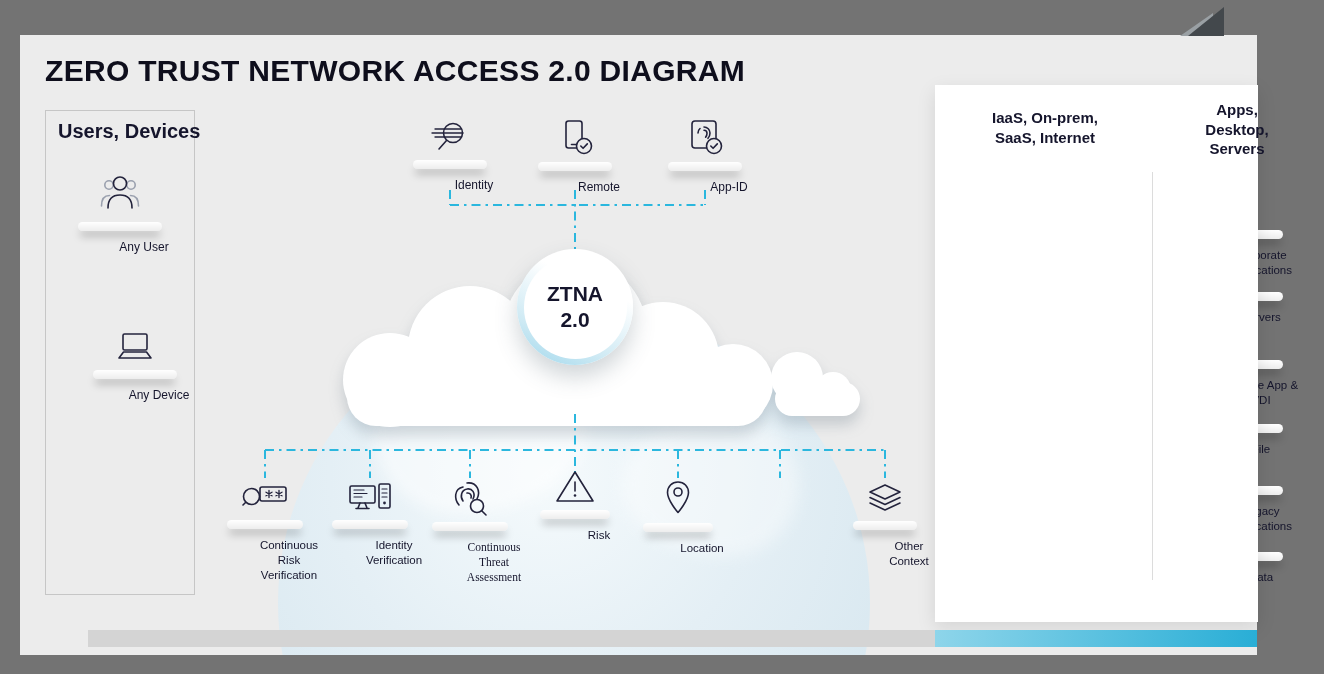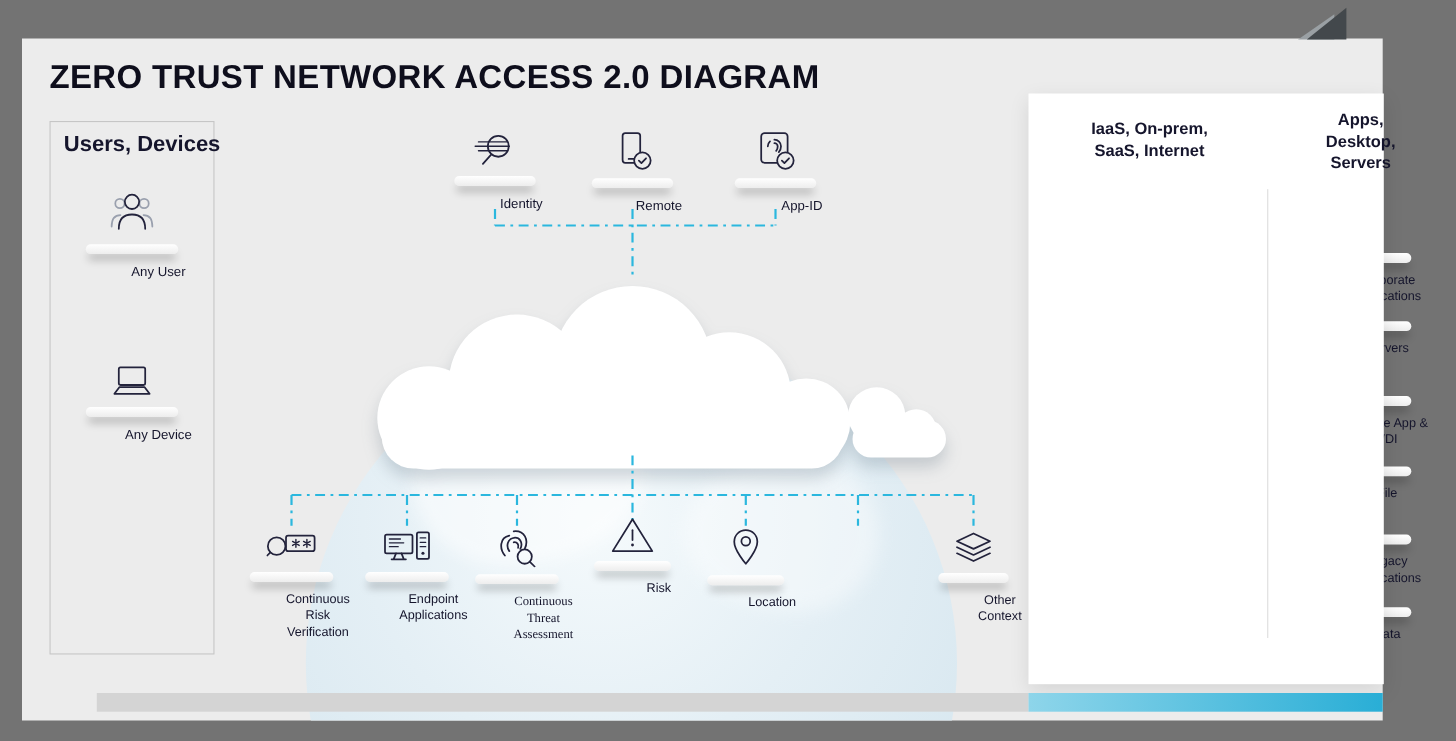--- a/index.html
+++ b/index.html
@@ -97,21 +97,21 @@
             <path d="M41.5 36 c0-7.5-3.5-10.5-8-10.5"></path>
         </g>
         <circle cx="23" cy="13.5" r="6.5" fill="#ececec"></circle>
         <path d="M11 38 c0-9.5 5-13 12-13 s12 3.5 12 13" fill="#ececec"></path>
       </svg>
     </span>
     <span class="shelf" style="width:84px"></span>
     <span class="nlabel">Any User</span>
   </div>
 
-  <div class="node" style="left:45px;top:330px;width:150px;">
+  <div class="node" style="left:60px;top:330px;width:150px;">
     <span class="icon">
       <svg class="ic" width="46" height="34" viewBox="0 0 46 34">
         <rect x="11" y="4" width="24" height="16" rx="1.5"></rect>
         <path d="M7 28 h32 l-4.5-6 h-23 Z"></path>
       </svg>
     </span>
     <span class="shelf" style="width:84px"></span>
     <span class="nlabel">Any Device</span>
   </div>
 
@@ -149,20 +149,25 @@
         <path d="M19 12.2 a3 3 0 0 1 3 3 c0 1.6-.6 3-1.4 4"></path>
         <path d="M13 15 a6 6 0 0 1 2-4.5"></path>
         <circle cx="29" cy="28" r="7.5" fill="#ececec"></circle>
         <path d="M25.8 28 l2.3 2.3 4.2-4.4"></path>
       </svg>
     </span>
     <span class="shelf" style="width:74px"></span>
     <span class="nlabel">App-ID</span>
   </div>
 
+  <div class="ztna">
+    <div class="ztna-inner">
+      <div class="ztna-label">ZTNA 2.0</div>
+    </div>
+  </div>
 
   <div class="node" style="left:213px;top:480px;width:104px;">
     <span class="icon">
       <svg class="ic" width="46" height="34" viewBox="0 0 46 34">
         <rect x="18" y="7" width="26" height="14" rx="2"></rect>
         <g stroke-width="1.3">
           <path d="M27 10.5 v7 M24 12.2 l6 3.6 M30 12.2 l-6 3.6"></path>
           <path d="M37 10.5 v7 M34 12.2 l6 3.6 M40 12.2 l-6 3.6"></path>
         </g>
         <circle cx="9.5" cy="16.5" r="8"></circle>
@@ -178,21 +183,21 @@
       <svg class="ic" width="46" height="34" viewBox="0 0 46 34">
         <rect x="3" y="6" width="25" height="17" rx="1.5"></rect>
         <path d="M7 10 h10 M7 13.5 h13 M7 17 h8" stroke-width="1.2"></path>
         <path d="M13 23 l-2 5 M18 23 l2 5 M9 28.5 h13"></path>
         <rect x="32" y="4" width="11" height="24" rx="1.5"></rect>
         <path d="M35 9 h5 M35 13 h5 M35 17 h5" stroke-width="1.2"></path>
         <circle cx="37.5" cy="23" r="1.4" fill="#23233c" stroke="none"></circle>
       </svg>
     </span>
     <span class="shelf" style="width:76px"></span>
-    <span class="nlabel sm">Endpoint Applications</span>
+    <span class="nlabel sm">Identity Verification</span>
   </div>
 
   <div class="node" style="left:418px;top:478px;width:104px;font-family:Liberation Serif, serif;">
     <span class="icon">
       <svg class="ic" width="42" height="38" viewBox="0 0 42 38">
         <path d="M10 27 c-5-6-5-16 4-18"></path>
         <path d="M18 5 c10-1 14 8 10 16"></path>
         <path d="M14 23 c-3-4-2-11 4-12 5-1 9 4 6 10"></path>
         <path d="M18 15 c3-.5 5 2 4 5"></path>
         <circle cx="28" cy="28" r="6.5"></circle>

